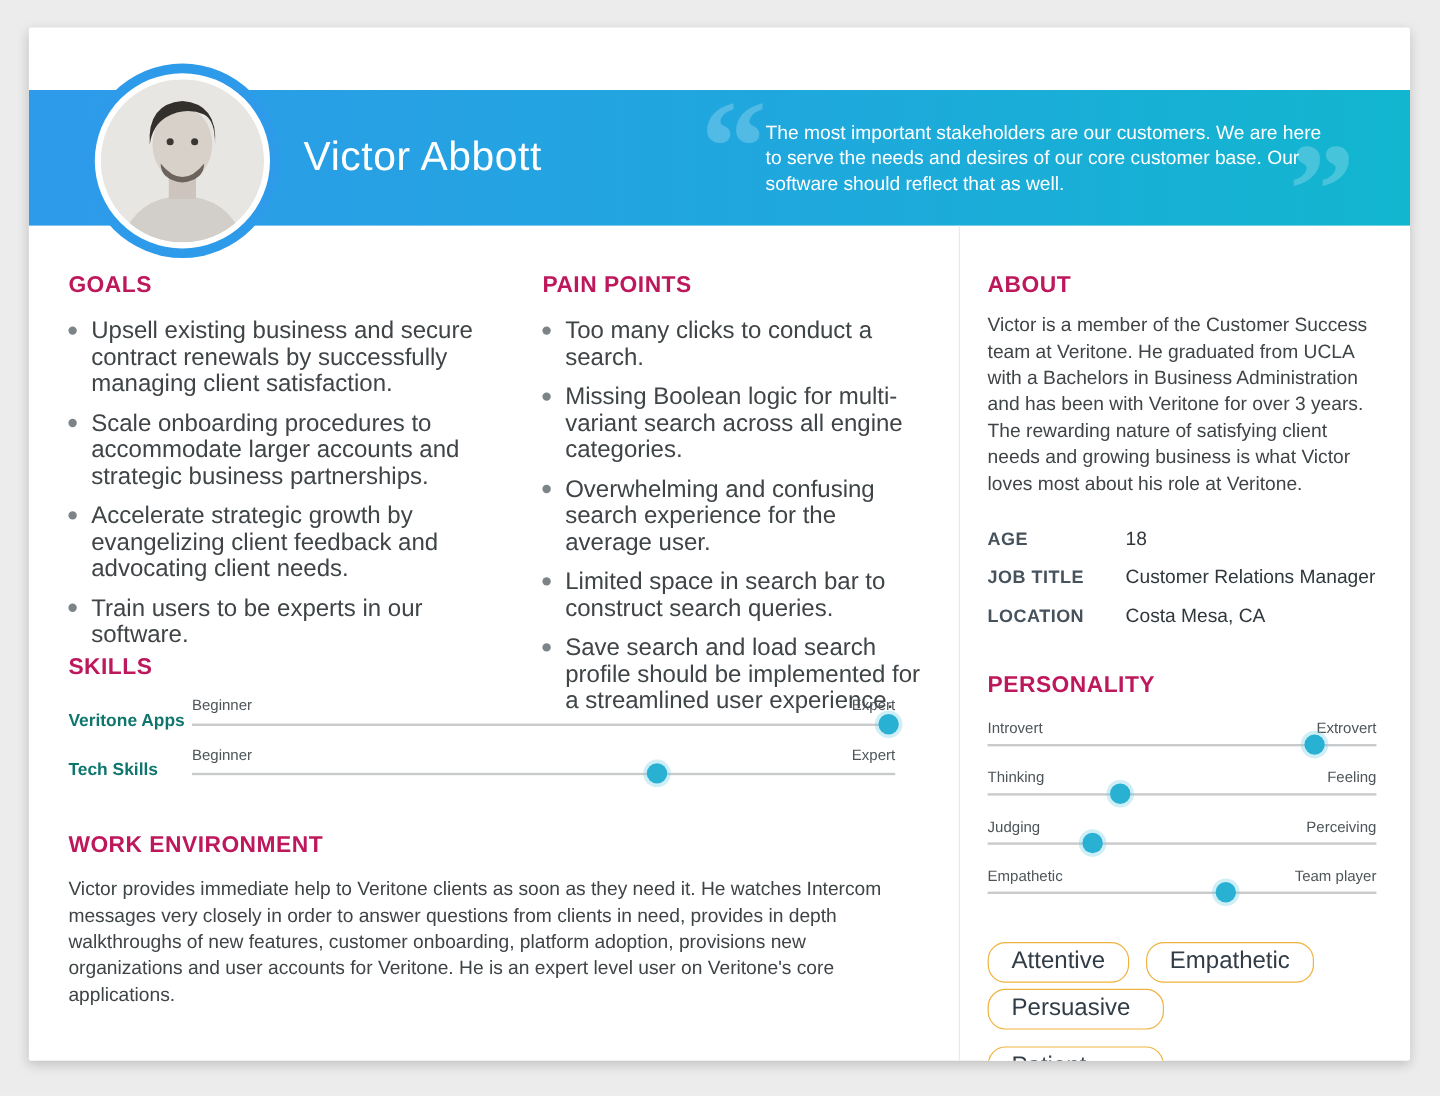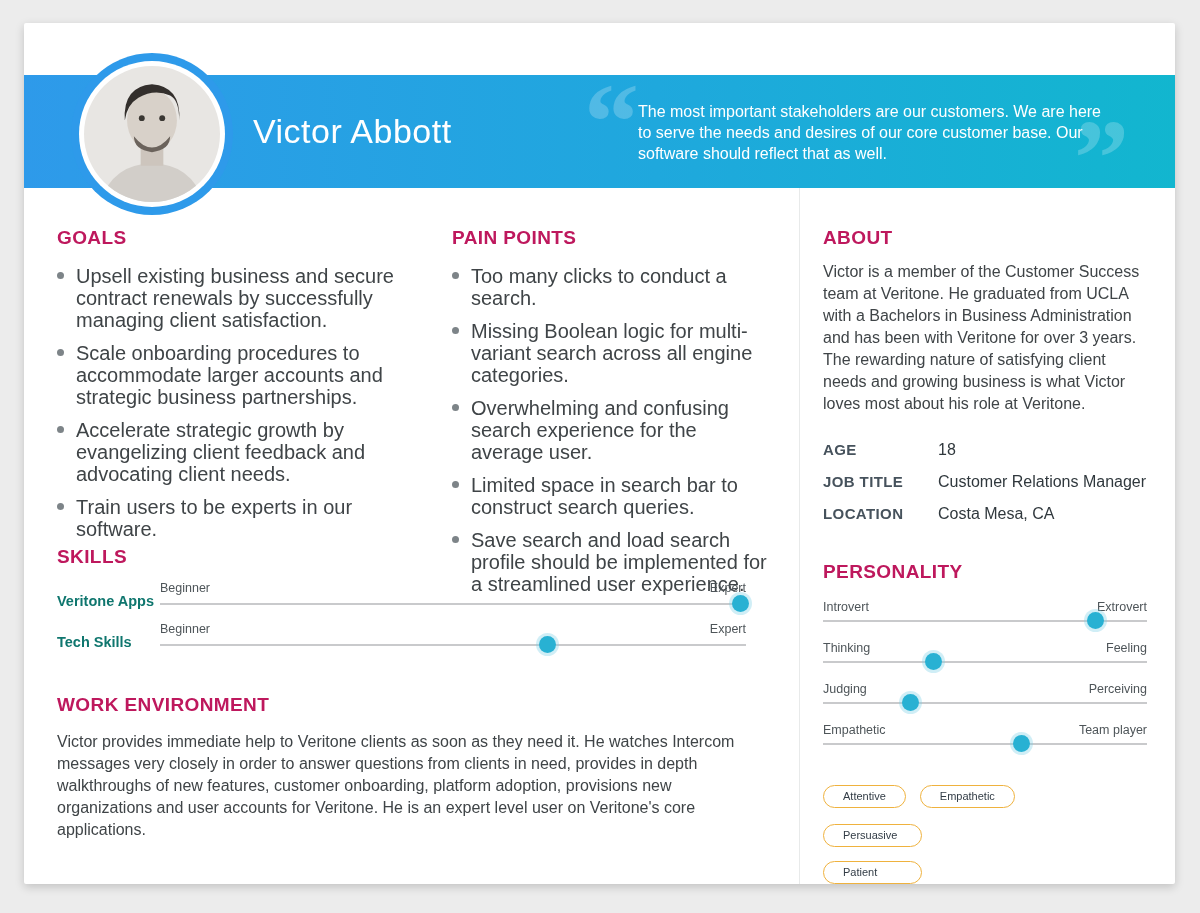--- a/index.html
+++ b/index.html
@@ -58,21 +58,21 @@
   .skill-row { position:absolute; left:33px; width:689px; }
   .skill-label { position:absolute; left:0; top:12px; width:100px;
     color:#0f766e; font-size:14.5px; font-weight:700; }
   .skill-slider { position:absolute; left:103px; right:0; top:0; }
   .minmax { display:flex; justify-content:space-between; color:#4E5559; font-size:12.5px; margin-bottom:8px; }
   .p-row { position:absolute; left:799px; width:324px; }
   .p-row .minmax { margin-bottom:6px; }
   
   .traits-row { position:absolute; left:799px; display:flex; gap:14px; }
   .pill { display:inline-block; padding:4px 19px 5px 19px; border:1.6px solid #EFB23E;
-    border-radius:15px; color:#323C46; font-size:11px; background:#ffffff; }
+    border-radius:15px; color:#323C46; font-size:20px; background:#ffffff; }
 </style>
 </head>
 <body>
 
 <div class="card">
 
   <div class="band"></div>
 
   <div class="avatar">
     <div class="avatar-white">

